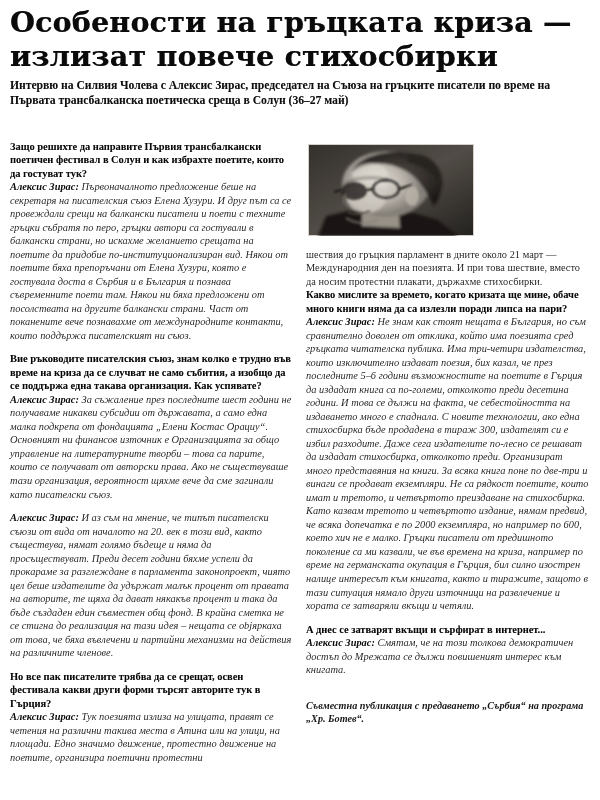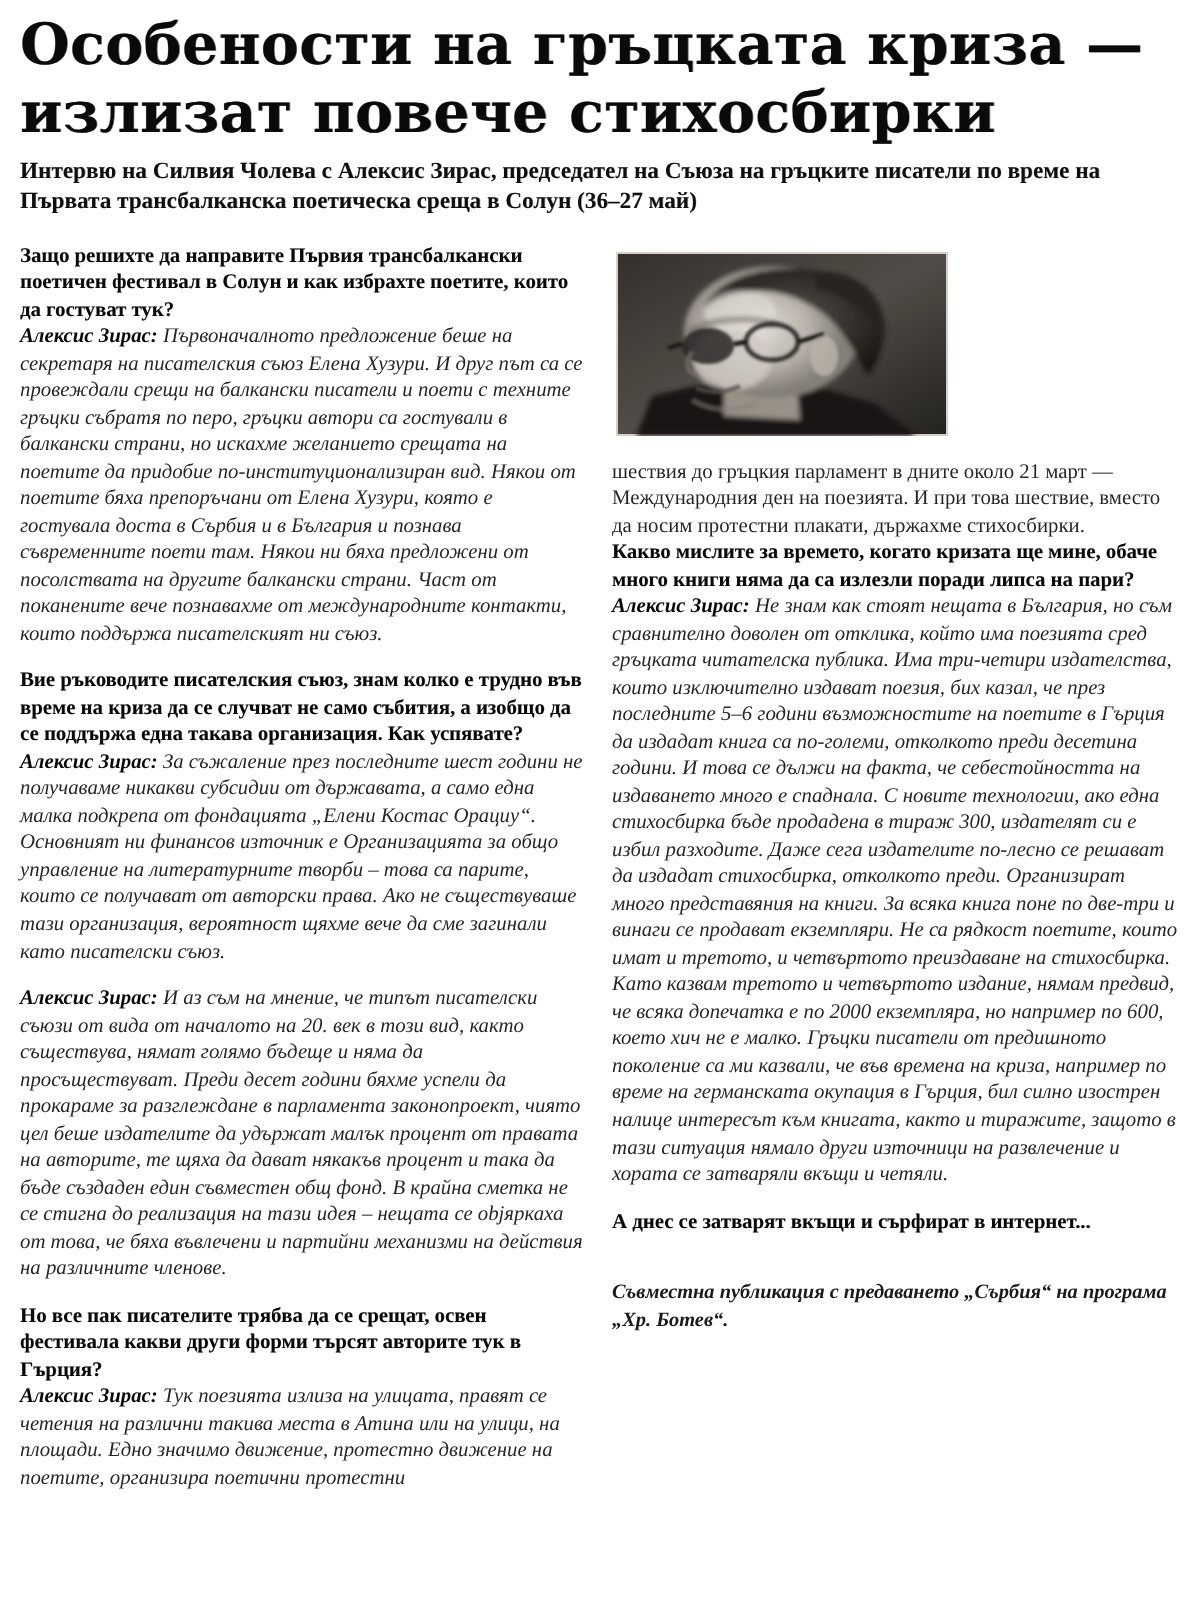--- a/index.html
+++ b/index.html
@@ -46,21 +46,21 @@
     font-weight: bold;
     font-size: 11.6px;
     line-height: 1.31;
     margin: 5px 0 0 0;
     color: #151515;
     text-shadow: 0.3px 0 0 rgba(0,0,0,0.3);
   }
 
   
   .columns {
-    margin-top: 13px;
+    margin-top: 31px;
     display: flex;
     gap: 13px;
     align-items: flex-start;
   }
   .col {
     width: 283px;
     flex: 0 0 283px;
   }
 
   
@@ -224,20 +224,21 @@
       <p class="continued">шествия до гръцкия парламент в дните около 21 март — Международния ден на поезията. И при това шествие, вместо да носим протестни плакати, държахме стихосбирки.</p>
 
 
       <div class="block">
         <p class="q">Какво мислите за времето, когато кризата ще мине, обаче много книги няма да са излезли поради липса на пари?</p>
         <p class="a"><span class="speaker">Алексис Зирас:</span> <span>Не знам как стоят нещата в България, но съм сравнително доволен от отклика, който има поезията сред гръцката читателска публика. Има три-четири издателства, които изключително издават поезия, бих казал, че през последните 5–6 години възможностите на поетите в Гърция да издадат книга са по-големи, отколкото преди десетина години. И това се дължи на факта, че себестойността на издаването много е спаднала. С новите технологии, ако една стихосбирка бъде продадена в тираж 300, издателят си е избил разходите. Даже сега издателите по-лесно се решават да издадат стихосбирка, отколкото преди. Организират много представяния на книги. За всяка книга поне по две-три и винаги се продават екземпляри. Не са рядкост поетите, които имат и третото, и четвъртото преиздаване на стихосбирка. Като казвам третото и четвъртото издание, нямам предвид, че всяка допечатка е по 2000 екземпляра, но например по 600, което хич не е малко. Гръцки писатели от предишното поколение са ми казвали, че във времена на криза, например по време на германската окупация в Гърция, бил силно изострен налице интересът към книгата, както и тиражите, защото в тази ситуация нямало други източници на развлечение и хората се затваряли вкъщи и четяли.</span></p>
       </div>
 
       <div class="block">
         <p class="q">А днес се затварят вкъщи и сърфират в интернет...</p>
+        <p class="a"><span class="speaker">Алексис Зирас:</span> <span>Смятам, че на този толкова демократичен достъп до Мрежата се дължи повишеният интерес към книгата.</span></p>
       </div>
 
       <p class="credit">Съвместна публикация с предаването „Сърбия“ на програма „Хр. Ботев“.</p>
 
     </div>
 
   </div>
 </div>
 
 </body></html>

